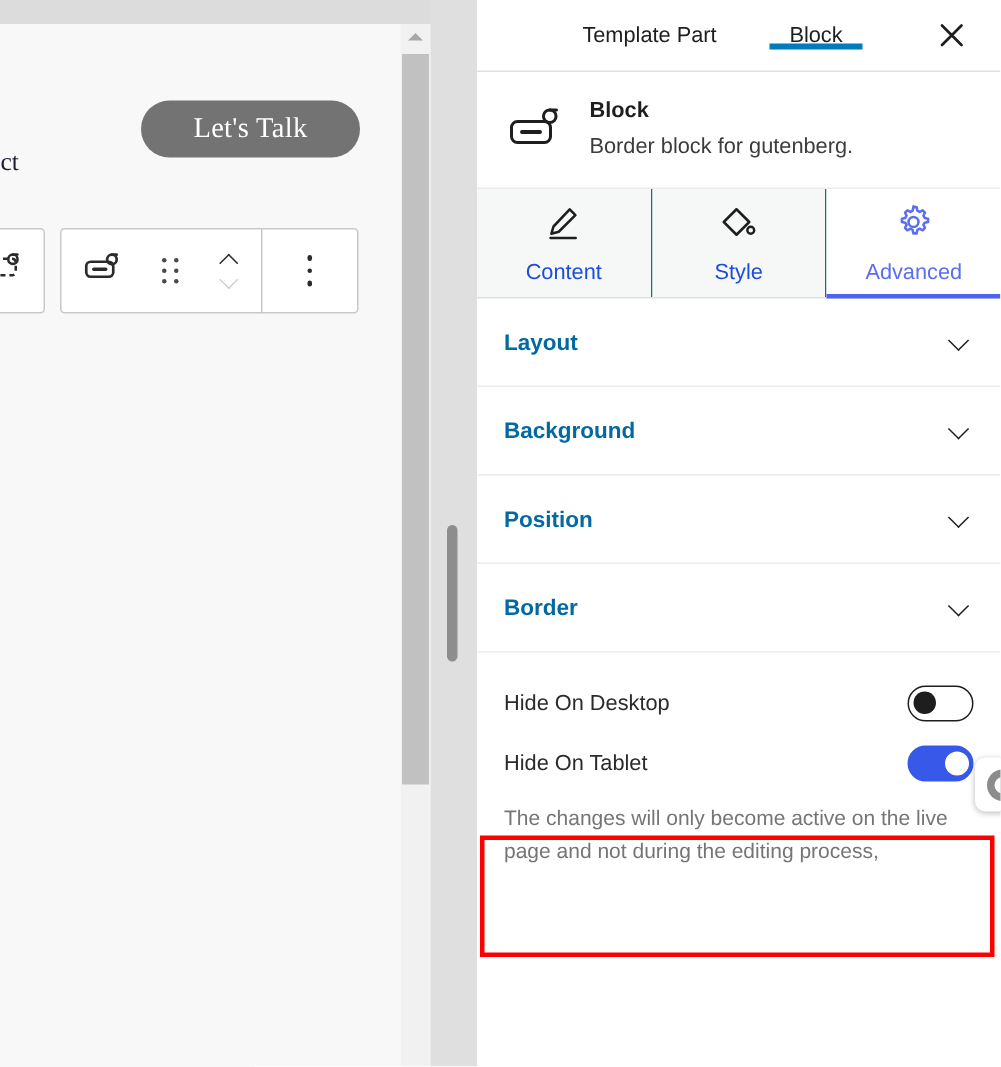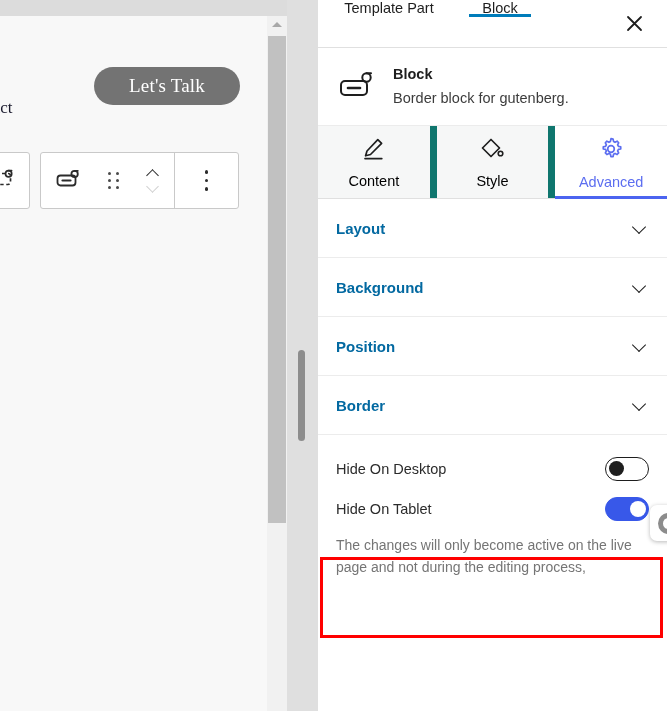--- a/index.html
+++ b/index.html
@@ -189,21 +189,22 @@
     box-sizing: border-box;
     overflow: hidden;
   }
 
   
   .tabbar {
     position: relative;
     height: 47px;
     border-bottom: 1px solid #e0e0e0;
     display: flex;
-    align-items: flex-start;
+    align-items: center;
+    padding-left: 44px;
   }
   .tab-top {
     display: flex;
     align-items: center;
     justify-content: center;
     font-size: 14.5px;
     color: #1e1e1e;
     box-sizing: border-box;
     position: relative;
     cursor: pointer;
@@ -266,24 +267,24 @@
     border-bottom: 1px solid #e0e0e0;
   }
   .subtab {
     flex: 1 1 0;
     display: flex;
     flex-direction: column;
     align-items: center;
     justify-content: center;
     gap: 7px;
     background: #f6f7f7;
-    border-right: 7px solid #0f766e;
+    border-right: 1px solid #0f766e;
     box-sizing: border-box;
     cursor: pointer;
-    color: #000000;
+    color: #1d4ed8;
     position: relative;
   }
   .subtab:last-child { border-right: none; }
   .subtab .st-label { font-size: 14.5px; }
   .subtab.active {
     background: #ffffff;
     color: #5c6ef0;
   }
   .subtab.active::after {
     content: "";

